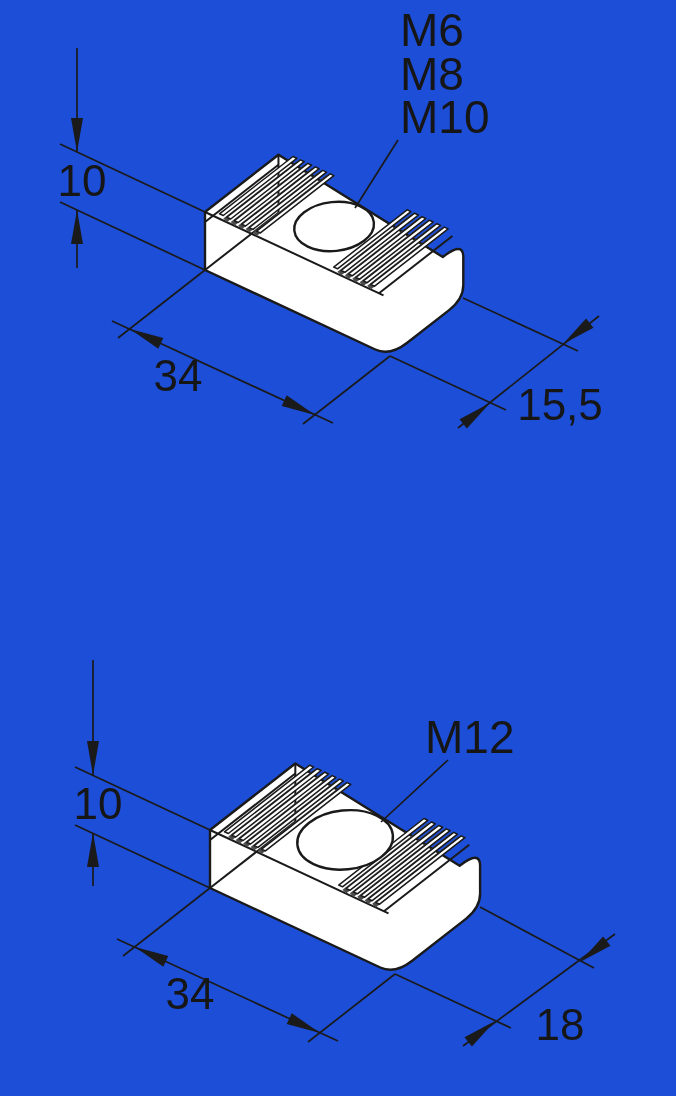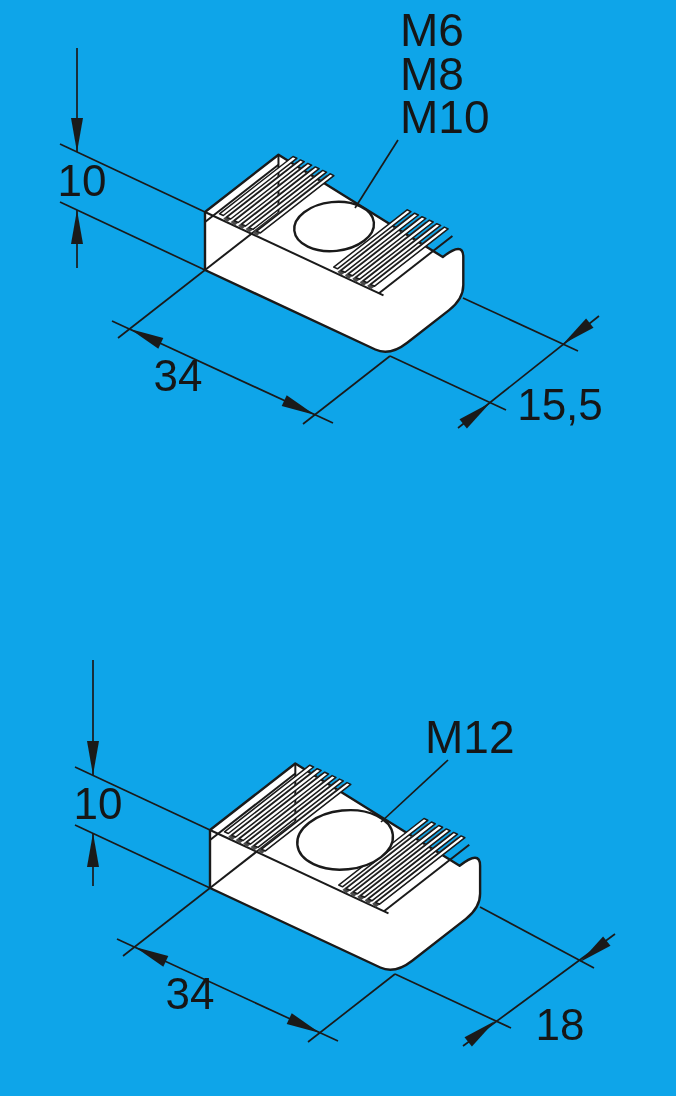--- a/index.html
+++ b/index.html
@@ -1,16 +1,16 @@
 <!DOCTYPE html>
 <html><head>
 <meta charset="utf-8">
 <style>
   html,body{margin:0;padding:0;background:#fff;}
-  .page{position:relative;width:676px;height:1096px;background:#0ea5e9;overflow:hidden;}
+  .page{position:relative;width:676px;height:1096px;background:#1d4ed8;overflow:hidden;}
   svg{display:block;}
   text{fill:#161616;}
   .lbl{font:46px "Liberation Sans", sans-serif;}
   .dim{font:44px "Liberation Sans", sans-serif;}
 </style>
 </head>
 <body>
 
 <div class="page">
   <svg width="676" height="1096" viewBox="0 0 676 1096">

